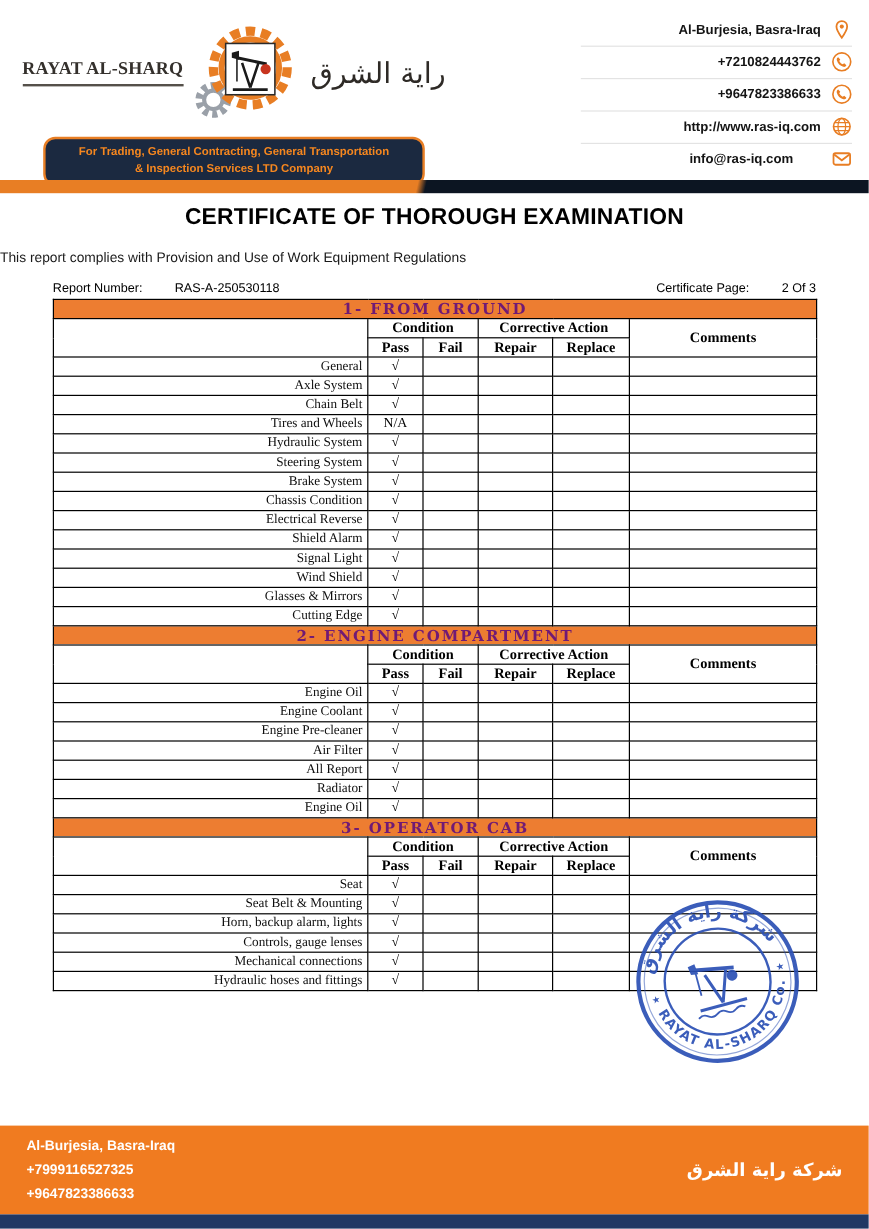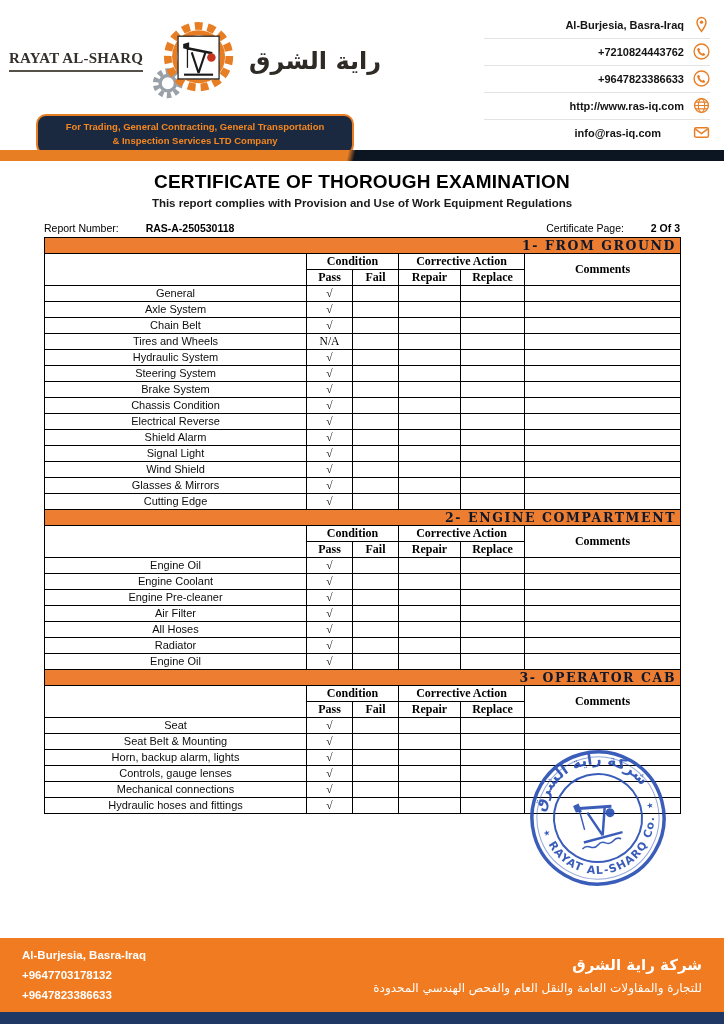--- a/index.html
+++ b/index.html
@@ -6,50 +6,50 @@
   html,body { width:724px; background:#fff; }
   body { height:1024px; position:relative; overflow:hidden; font-family:"Liberation Sans",sans-serif; color:#111; }
 
   
   .header { position:absolute; top:0; left:0; width:724px; height:150px; }
   .logo-block { position:absolute; left:36px; top:10px; width:318px; }
   .logo-row { display:flex; align-items:center; justify-content:center; gap:6px; height:102px; }
   .name-en { font-family:"Liberation Serif",serif; font-weight:bold; font-size:15px; letter-spacing:.2px;
              color:#34302c; border-bottom:2px solid #55504a; padding-bottom:3px; white-space:nowrap; }
   .emblem { width:94px; height:98px; flex:0 0 auto; }
-  .name-ar { font-family:"DejaVu Sans",sans-serif; font-weight:bold; font-size:24px; color:#2e2a26;
+  .name-ar { font-family:"DejaVu Sans",sans-serif; font-weight:normal; font-size:24px; color:#2e2a26;
              direction:rtl; white-space:nowrap; }
   .tagline { position:absolute; left:0; top:104px; width:318px; background:#1b2940; border:2px solid #e87e24;
              border-radius:10px; text-align:center; padding:4px 20px 5px; }
   .tagline div { color:#f6871f; font-size:9.5px; font-weight:bold; line-height:1.45; }
 
   .contacts { position:absolute; right:14px; top:12px; width:226px; }
   .contact-row { display:flex; align-items:center; justify-content:flex-end; gap:9px; padding:4px 0 5px;
                  border-bottom:1px solid #e3e3e3; }
   .contact-row:last-child { border-bottom:none;gap:32px; }
   .contact-text { font-size:11px; font-weight:bold; color:#141414; white-space:nowrap; }
   .contact-icon { width:17px; height:17px; flex:0 0 auto; }
   .contact-icon svg { width:17px; height:17px; display:block; }
 
   .stripe { position:absolute; top:150px; left:0; width:724px; height:11px;
             background:linear-gradient(103deg,#e87e24 0 48%,#0c1522 49% 100%); }
 
   
   .content { position:absolute; top:161px; left:0; width:724px; }
   .doc-title { text-align:center; font-size:19px; font-weight:bold; color:#000; margin-top:10px; letter-spacing:.2px; }
-  .doc-subtitle { text-align:center; font-size:11.5px; color:#1a1a1a; margin-top:4px;font-weight:bold; }
+  .doc-subtitle { font-size:11.5px; color:#1a1a1a; margin-top:16px; }
   .report-bar { display:flex; justify-content:space-between; margin:13px 44px 3px 44px; font-size:10.5px; color:#000; }
-  .report-bar b { font-weight:bold;padding-left:24px; }
+  .report-bar b { font-weight:normal;padding-left:24px; }
 
   table.exam { border-collapse:collapse; table-layout:fixed; width:636px; margin:0 44px; }
   table.exam td { border:1px solid #000; height:16px; line-height:15px; padding:0 4px; overflow:hidden; }
-  td.section-title { background:#ed7d31; text-align:right; font-family:"DejaVu Serif","Liberation Serif",serif;
-                     font-weight:bold; font-size:12.5px; letter-spacing:1.6px; color:#0f172a; height:19px; }
+  td.section-title { background:#ed7d31; text-align:center; font-family:"DejaVu Serif","Liberation Serif",serif;
+                     font-weight:bold; font-size:12.5px; letter-spacing:1.6px; color:#701a75; height:19px; }
   td.head-cell { font-family:"Liberation Serif",serif; font-weight:bold; font-size:12px; text-align:center; color:#000; }
-  td.item-cell { font-size:11px; text-align:center; padding-left:6px; color:#0d0d0d; }
+  td.item-cell { font-size:11px; text-align:right; padding-left:6px; color:#0d0d0d;font-family:Liberation Serif, serif; }
   td.mark-cell { font-family:"Liberation Serif",serif; font-size:11.5px; text-align:center; color:#000; }
 
   
   .stamp { position:absolute; left:523px; top:743px; width:150px; height:150px;
            transform:rotate(-15deg); opacity:.92; pointer-events:none; }
   .stamp svg { width:150px; height:150px; display:block; }
 
   
   .footer { position:absolute; left:0; top:938px; width:724px; height:74px; background:#f07b20;
             display:flex; justify-content:space-between; align-items:center; padding:8px 22px; }
@@ -342,21 +342,21 @@
           </tr>
           <tr>
             <td class="item-cell">Air Filter</td>
             <td class="mark-cell">√</td>
             <td class="mark-cell"></td>
             <td class="mark-cell"></td>
             <td class="mark-cell"></td>
             <td class="mark-cell"></td>
           </tr>
           <tr>
-            <td class="item-cell">All Hoses</td>
+            <td class="item-cell">All Report</td>
             <td class="mark-cell">√</td>
             <td class="mark-cell"></td>
             <td class="mark-cell"></td>
             <td class="mark-cell"></td>
             <td class="mark-cell"></td>
           </tr>
           <tr>
             <td class="item-cell">Radiator</td>
             <td class="mark-cell">√</td>
             <td class="mark-cell"></td>
@@ -468,23 +468,22 @@
         <path d="M -23 26 q 4 -3 8 0 t 8 0 t 8 0 t 8 0 t 8 0" stroke-width="1.5"></path>
       </g>
       <path d="M -21 -18 l 6 -1 1 9 -6 -1 z" fill="#2b50b5"></path>
       <circle cx="13" cy="-2" r="4.5" fill="#2b50b5"></circle>
     </svg>
   </div>
 
   <div class="footer">
     <div class="footer-en">
       <div>Al-Burjesia, Basra-Iraq</div>
-      <div>+9647703178132</div>
+      <div>+7999116527325</div>
       <div>+9647823386633</div>
     </div>
     <div class="footer-ar">
       <div class="l1">شركة راية الشرق</div>
-      <div class="l2">للتجارة والمقاولات العامة والنقل العام والفحص الهندسي المحدودة</div>
     </div>
   </div>
   <div class="bottom-bar"></div>
 
 </div>
 
 </body></html>

